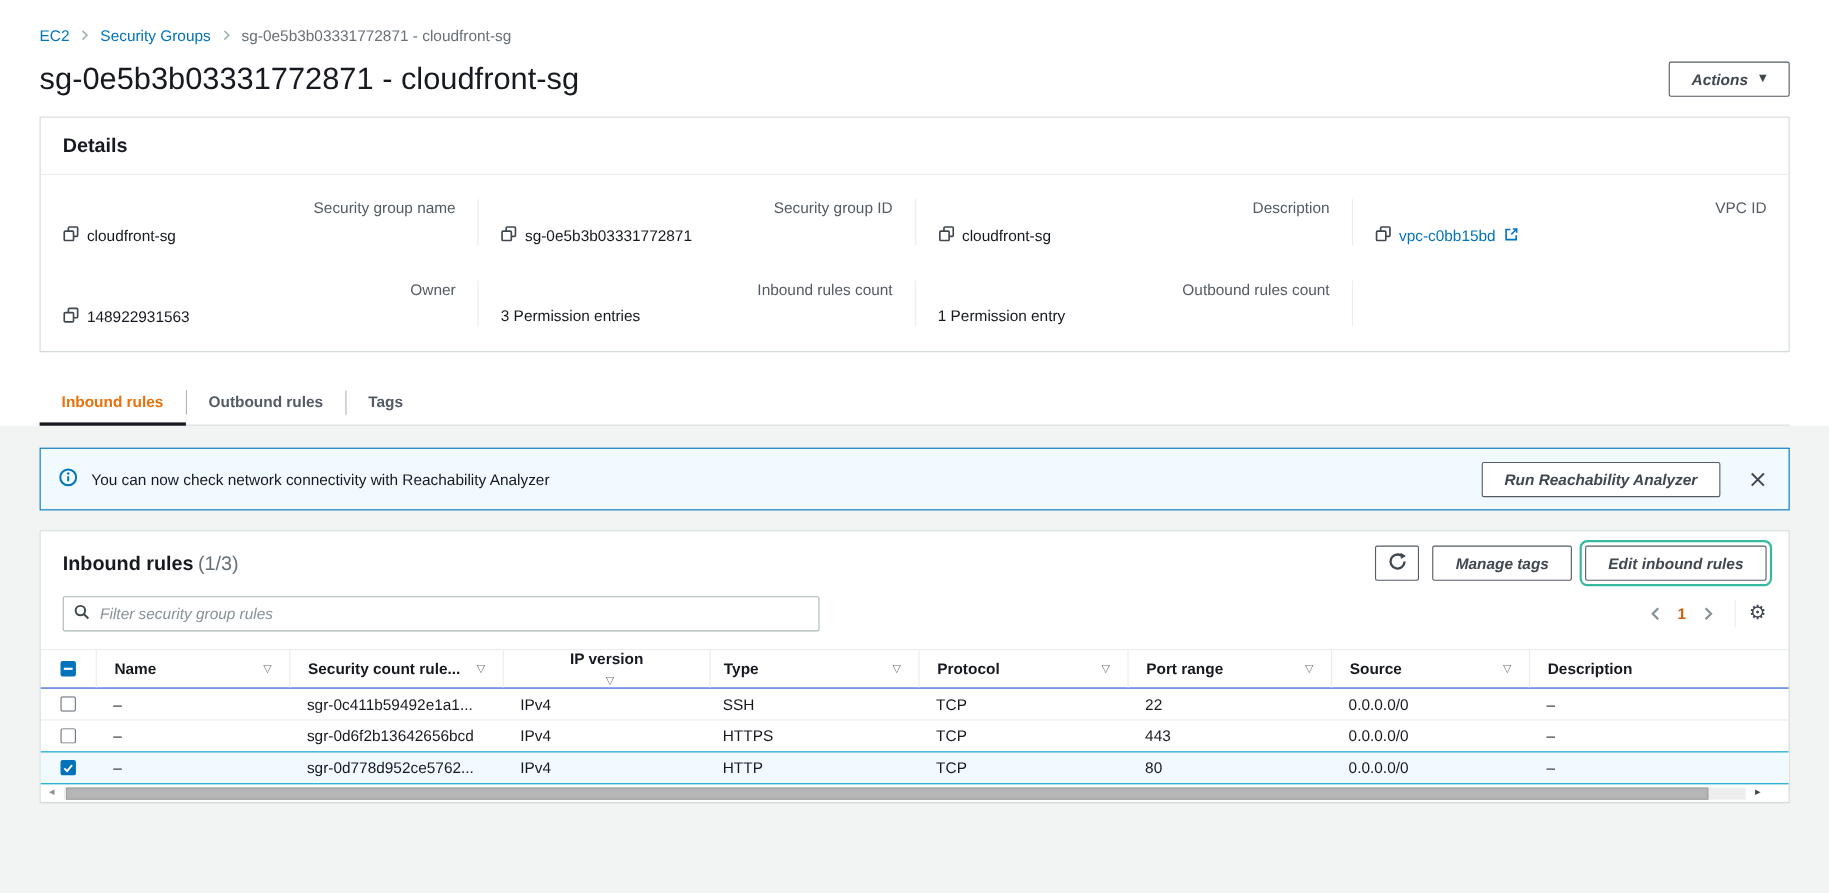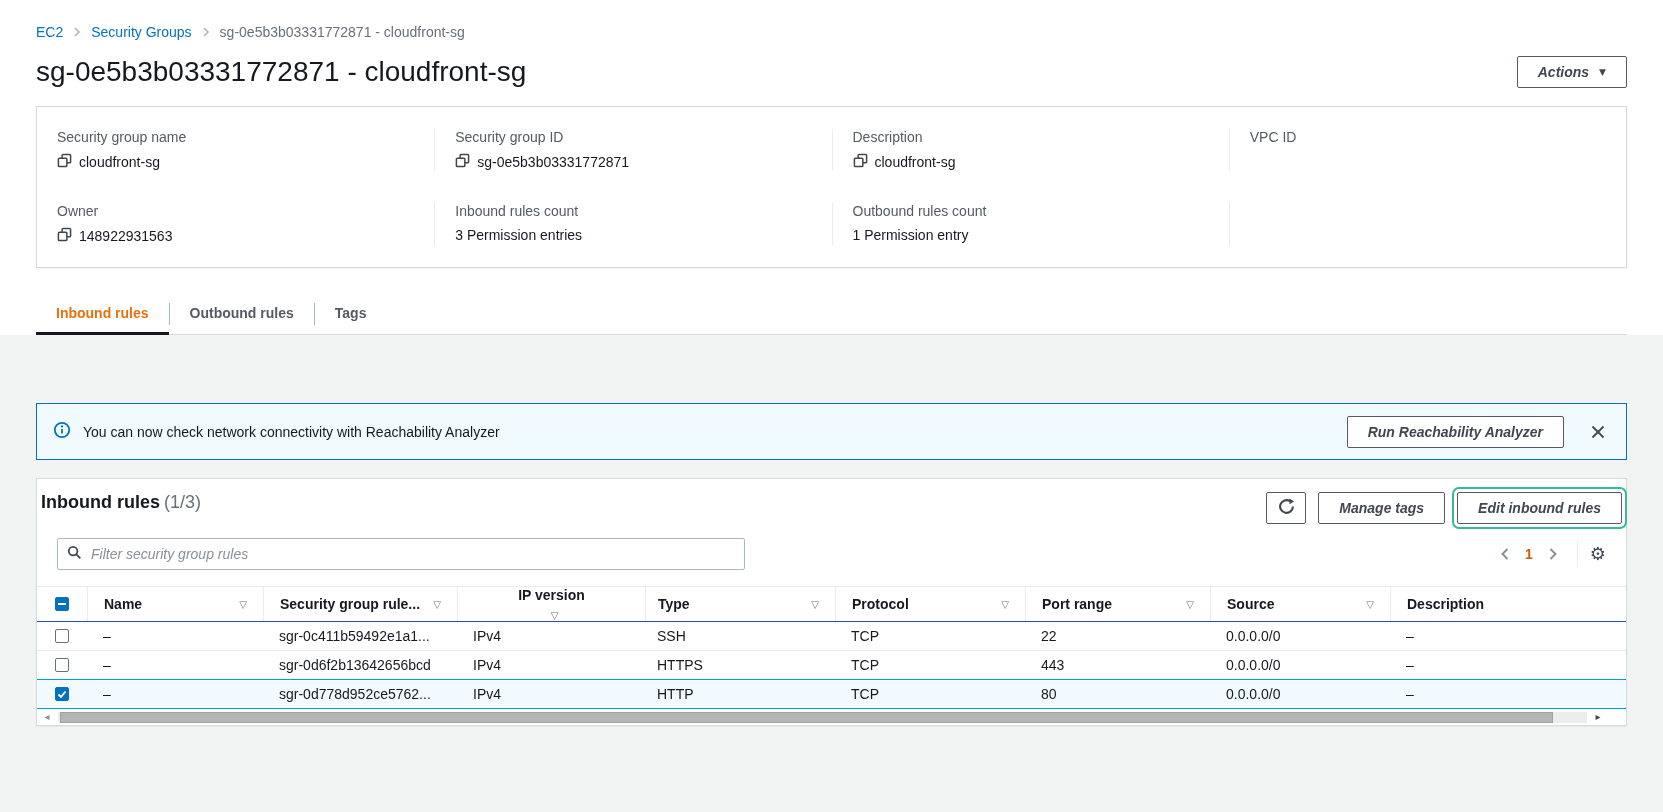--- a/index.html
+++ b/index.html
@@ -26,46 +26,46 @@
     padding:5px 20px; height:32px;
     font-size:14px; font-weight:700; color:#414750; cursor:pointer;
     font-family:"Liberation Sans", sans-serif; white-space:nowrap;font-style:italic;
   }
   .caret { font-size:9px; color:#414750; font-family:"DejaVu Sans", sans-serif; }
 
   
   .details-card { margin-top:18px; background:#fff; border:1px solid #d5dbdb; box-shadow:0 1px 1px rgba(0,0,0,.04); }
   .card-header { padding:15px 20px; border-bottom:1px solid #eaeded; font-size:18px; font-weight:700; }
   .details-grid { display:grid; grid-template-columns:repeat(4,1fr); row-gap:32px; padding:22px 0; }
-  .field { padding:0 20px; }
+  .field { padding:0 20px;text-align:right; }
   .field:not(:nth-child(4n+1)) { border-left:1px solid #eaeded; }
   .field .label { font-size:14px; color:#545b64; margin-bottom:8px; }
   .field .value { font-size:14px; color:#16191f; display:flex; align-items:center; gap:7px; }
   .field .value.link-value { color:#0073bb; }
 
   
   .tabs-row { display:flex; align-items:stretch; margin-top:26px; border-bottom:1px solid #d5dbdb; }
   .tab { position:relative; padding:11px 20px 13px; font-weight:700; font-size:14px; color:#545b64; cursor:pointer; }
   .tab.active { color:#e8710c; }
   .tab.active::after { content:""; position:absolute; left:0; right:0; bottom:-1px; height:3px; background:#16191f; }
   .tab-sep { width:1px; background:#aab7b8; margin:9px 0; }
 
   
   .content-section { padding:20px 36px 0; }
 
   .banner {
     display:flex; align-items:center; gap:12px;
-    background:#f1faff; border:1px solid #0073bb; padding:10px 16px; height:57px;margin-top:48px;
+    background:#f1faff; border:1px solid #0073bb; padding:10px 16px; height:57px;
   }
   .banner-text { flex:1; font-size:14px; color:#16191f; }
   .close-btn { background:none; border:none; padding:4px; margin-left:10px; cursor:pointer; display:flex; }
 
   
   .table-card { margin-top:18px; background:#fff; border:1px solid #d5dbdb; box-shadow:0 1px 1px rgba(0,0,0,.04); }
-  .table-header-row { display:flex; justify-content:space-between; padding:13px 4px 10px; }
+  .table-header-row { display:flex; justify-content:space-between; align-items:center; padding:13px 20px 10px; }
   .table-title { font-size:18px; font-weight:700; }
   .table-count { font-weight:400; color:#687078; }
   .header-actions { display:flex; align-items:center; gap:12px; }
   .icon-btn { width:40px; padding:5px 0; }
   .btn-highlight { outline:2px solid #35baa0; outline-offset:3px; }
 
   .filter-row { display:flex; justify-content:space-between; align-items:center; padding:4px 20px 16px; }
   .search-box {
     width:688px; height:32px; background:#fff; border:1px solid #aab7b8; border-radius:2px;
     display:flex; align-items:center; gap:7px; padding:0 9px;
@@ -139,20 +139,21 @@
 
   <div class="title-row">
     <h1 class="page-title">sg-0e5b3b03331772871 - cloudfront-sg</h1>
     <button class="btn">
       <span>Actions</span>
       <span class="caret">▼</span>
     </button>
   </div>
 
   <div class="details-card">
+    <div class="card-header">Details</div>
     <div class="details-grid">
       <div class="field">
         <div class="label">Security group name</div>
         <div class="value">
           <span><svg width="15" height="15" viewBox="0 0 16 16">
                 <rect x="5.5" y="1.5" width="9" height="9" rx="1" fill="none" stroke="#414750" stroke-width="1.6"></rect>
                 <rect x="1.5" y="5.5" width="9" height="9" rx="1" fill="#fff" stroke="#414750" stroke-width="1.6"></rect>
               </svg></span>
           <span>cloudfront-sg</span>
         </div>
@@ -172,20 +173,32 @@
         <div class="value">
           <span><svg width="15" height="15" viewBox="0 0 16 16">
                 <rect x="5.5" y="1.5" width="9" height="9" rx="1" fill="none" stroke="#414750" stroke-width="1.6"></rect>
                 <rect x="1.5" y="5.5" width="9" height="9" rx="1" fill="#fff" stroke="#414750" stroke-width="1.6"></rect>
               </svg></span>
           <span>cloudfront-sg</span>
         </div>
       </div>
       <div class="field">
         <div class="label">VPC ID</div>
+        <div class="value link-value">
+          <span><svg width="15" height="15" viewBox="0 0 16 16">
+                <rect x="5.5" y="1.5" width="9" height="9" rx="1" fill="none" stroke="#414750" stroke-width="1.6"></rect>
+                <rect x="1.5" y="5.5" width="9" height="9" rx="1" fill="#fff" stroke="#414750" stroke-width="1.6"></rect>
+              </svg></span>
+          <span>vpc-c0bb15bd</span>
+          <span><svg width="14" height="14" viewBox="0 0 16 16">
+                <path d="M13 9v4.5H2.5V3H7" fill="none" stroke="#0073bb" stroke-width="1.7"></path>
+                <path d="M9.5 2.5H13.5V6.5" fill="none" stroke="#0073bb" stroke-width="1.7"></path>
+                <path d="M13.2 2.8L7.8 8.2" fill="none" stroke="#0073bb" stroke-width="1.7"></path>
+              </svg></span>
+        </div>
       </div>
       <div class="field">
         <div class="label">Owner</div>
         <div class="value">
           <span><svg width="15" height="15" viewBox="0 0 16 16">
                 <rect x="5.5" y="1.5" width="9" height="9" rx="1" fill="none" stroke="#414750" stroke-width="1.6"></rect>
                 <rect x="1.5" y="5.5" width="9" height="9" rx="1" fill="#fff" stroke="#414750" stroke-width="1.6"></rect>
               </svg></span>
           <span>148922931563</span>
         </div>
@@ -286,21 +299,21 @@
     <div class="grid-table">
       <div class="thead">
         <div class="th c-cb">
             <span class="checkbox indeterminate"></span>
           </div>
         <div class="th c-name">
             <span>Name</span>
             <span class="sort">▽</span>
           </div>
         <div class="th c-rule">
-            <span>Security group rule...</span>
+            <span>Security count rule...</span>
             <span class="sort">▽</span>
           </div>
         <div class="th c-ip">
             <span>IP version</span>
             <span class="sort">▽</span>
           </div>
         <div class="th c-type">
             <span>Type</span>
             <span class="sort">▽</span>
           </div>

